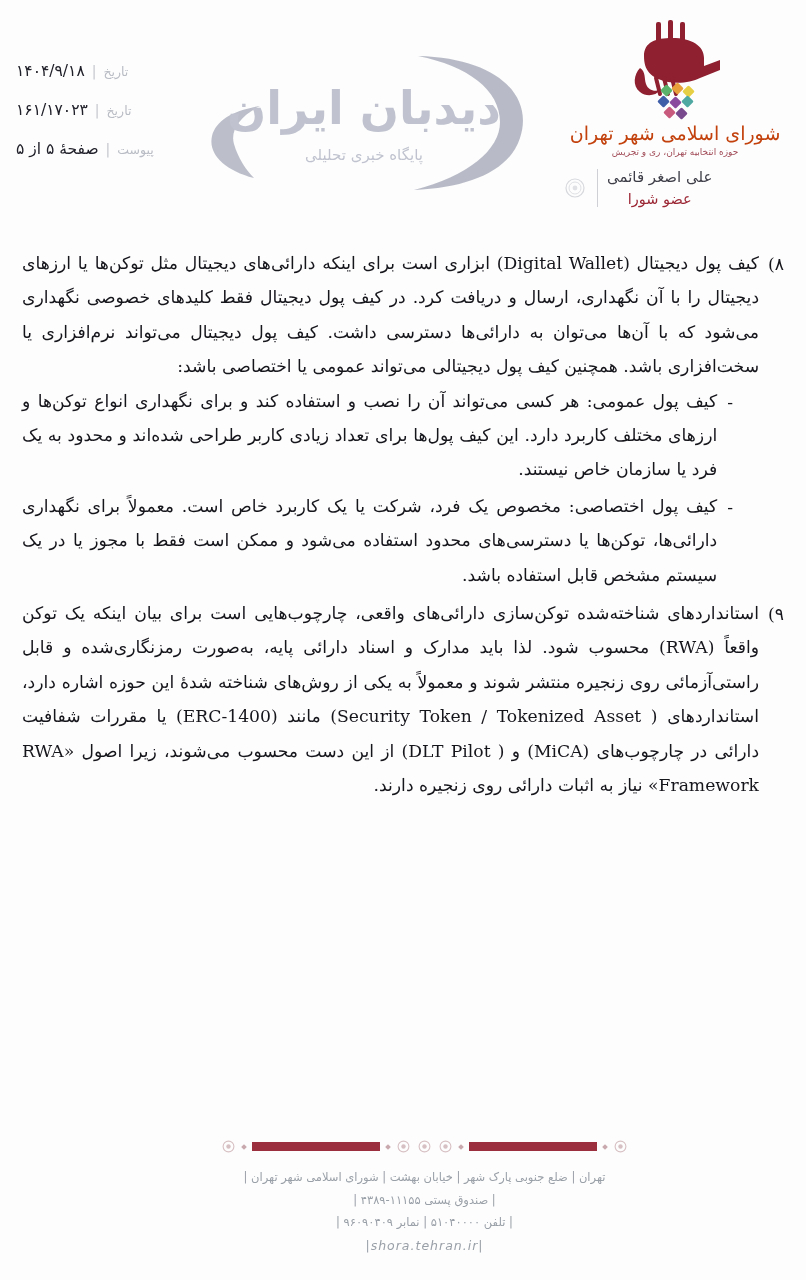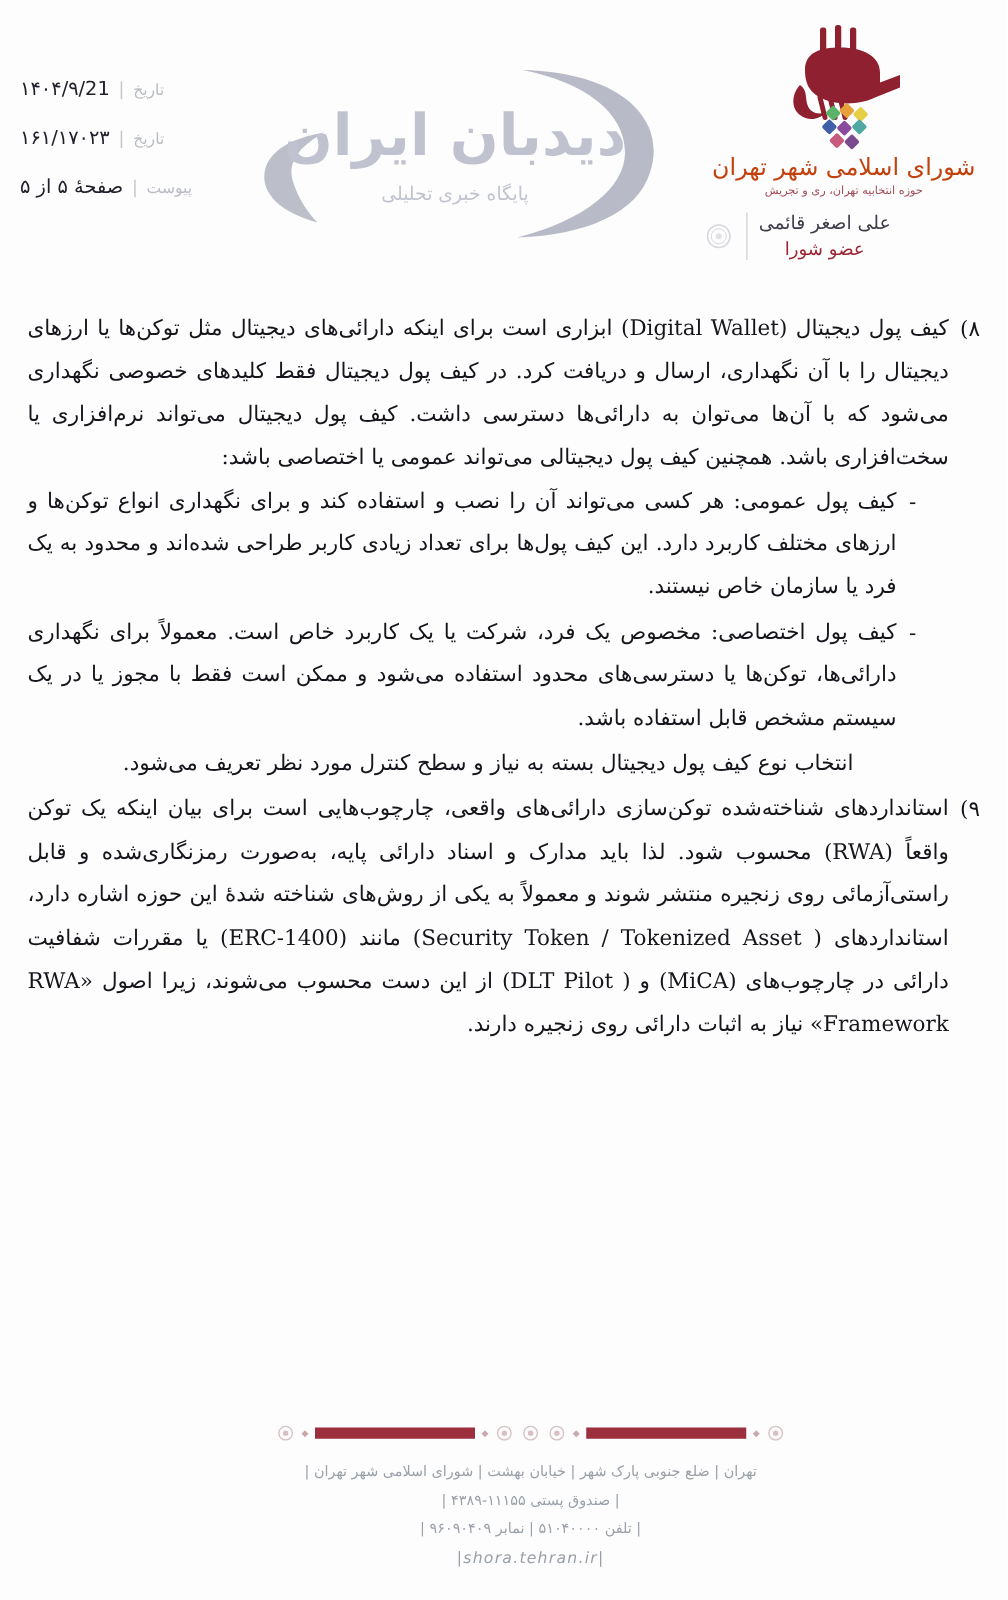--- a/index.html
+++ b/index.html
@@ -236,21 +236,21 @@
 <body>
 
 <div class="page">
 
   <div class="header">
 
     <div class="meta">
       <div class="meta-row">
         <span class="meta-label">تاریخ</span>
         <span class="meta-sep">|</span>
-        <span class="meta-value">۱۴۰۴/۹/21</span>
+        <span class="meta-value">۱۴۰۴/۹/۱۸</span>
       </div>
       <div class="meta-row">
         <span class="meta-label">تاریخ</span>
         <span class="meta-sep">|</span>
         <span class="meta-value">۱۶۱/۱۷۰۲۳</span>
       </div>
       <div class="meta-row">
         <span class="meta-label">پیوست</span>
         <span class="meta-sep">|</span>
         <span class="meta-value">صفحهٔ ۵ از ۵</span>
@@ -315,21 +315,20 @@
         <ul class="sub-list">
           <li class="sub-item">
             <span class="sub-dash">-</span>
             <span class="sub-body">کیف پول عمومی: هر کسی می‌تواند آن را نصب و استفاده کند و برای نگهداری انواع توکن‌ها و ارزهای مختلف کاربرد دارد. این کیف پول‌ها برای تعداد زیادی کاربر طراحی شده‌اند و محدود به یک فرد یا سازمان خاص نیستند.</span>
           </li>
           <li class="sub-item">
             <span class="sub-dash">-</span>
             <span class="sub-body">کیف پول اختصاصی: مخصوص یک فرد، شرکت یا یک کاربرد خاص است. معمولاً برای نگهداری دارائی‌ها، توکن‌ها یا دسترسی‌های محدود استفاده می‌شود و ممکن است فقط با مجوز یا در یک سیستم مشخص قابل استفاده باشد.</span>
           </li>
         </ul>
-        <div class="closing-line">انتخاب نوع کیف پول دیجیتال بسته به نیاز و سطح کنترل مورد نظر تعریف می‌شود.</div>
       </div>
     </div>
 
     <div class="num-item">
       <div class="num-marker">۹)</div>
       <div class="num-body">
         <div>استانداردهای شناخته‌شده توکن‌سازی دارائی‌های واقعی، چارچوب‌هایی است برای بیان اینکه یک توکن واقعاً (RWA) محسوب شود. لذا باید مدارک و اسناد دارائی پایه، به‌صورت رمزنگاری‌شده و قابل راستی‌آزمائی روی زنجیره منتشر شوند و معمولاً به یکی از روش‌های شناخته شدهٔ این حوزه اشاره دارد، استانداردهای ( Security Token / Tokenized Asset) مانند (ERC-1400) یا مقررات شفافیت دارائی در چارچوب‌های (MiCA) و ( DLT Pilot) از این دست محسوب می‌شوند، زیرا اصول «RWA Framework» نیاز به اثبات دارائی روی زنجیره دارند.</div>
       </div>
     </div>
 

